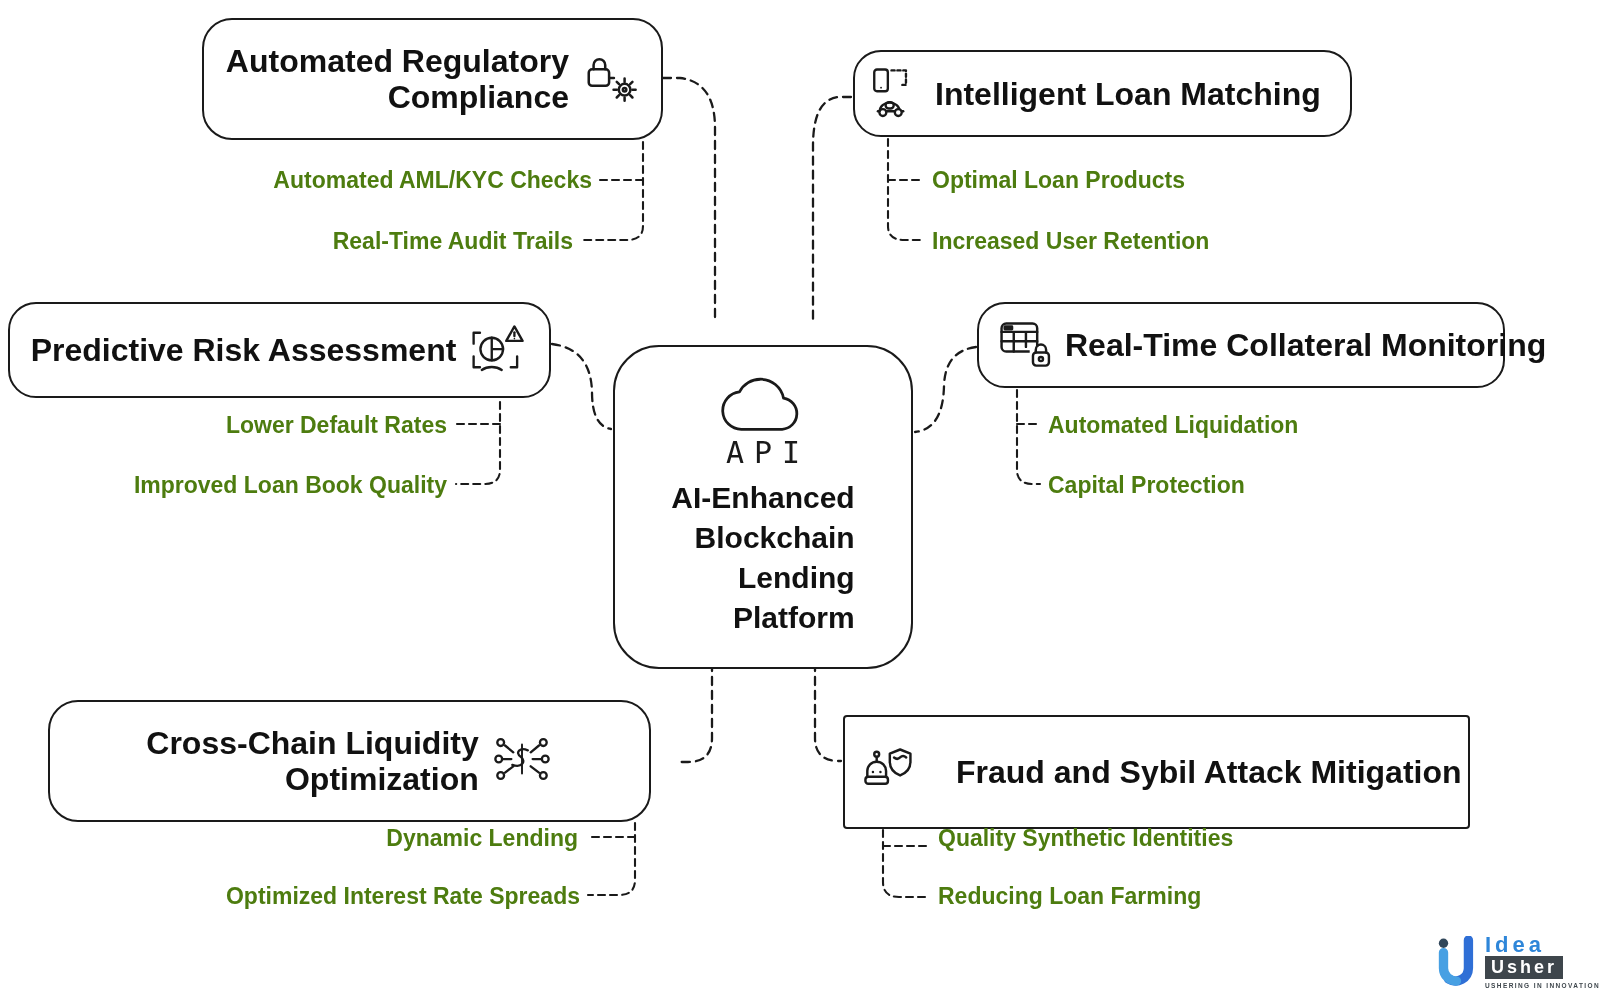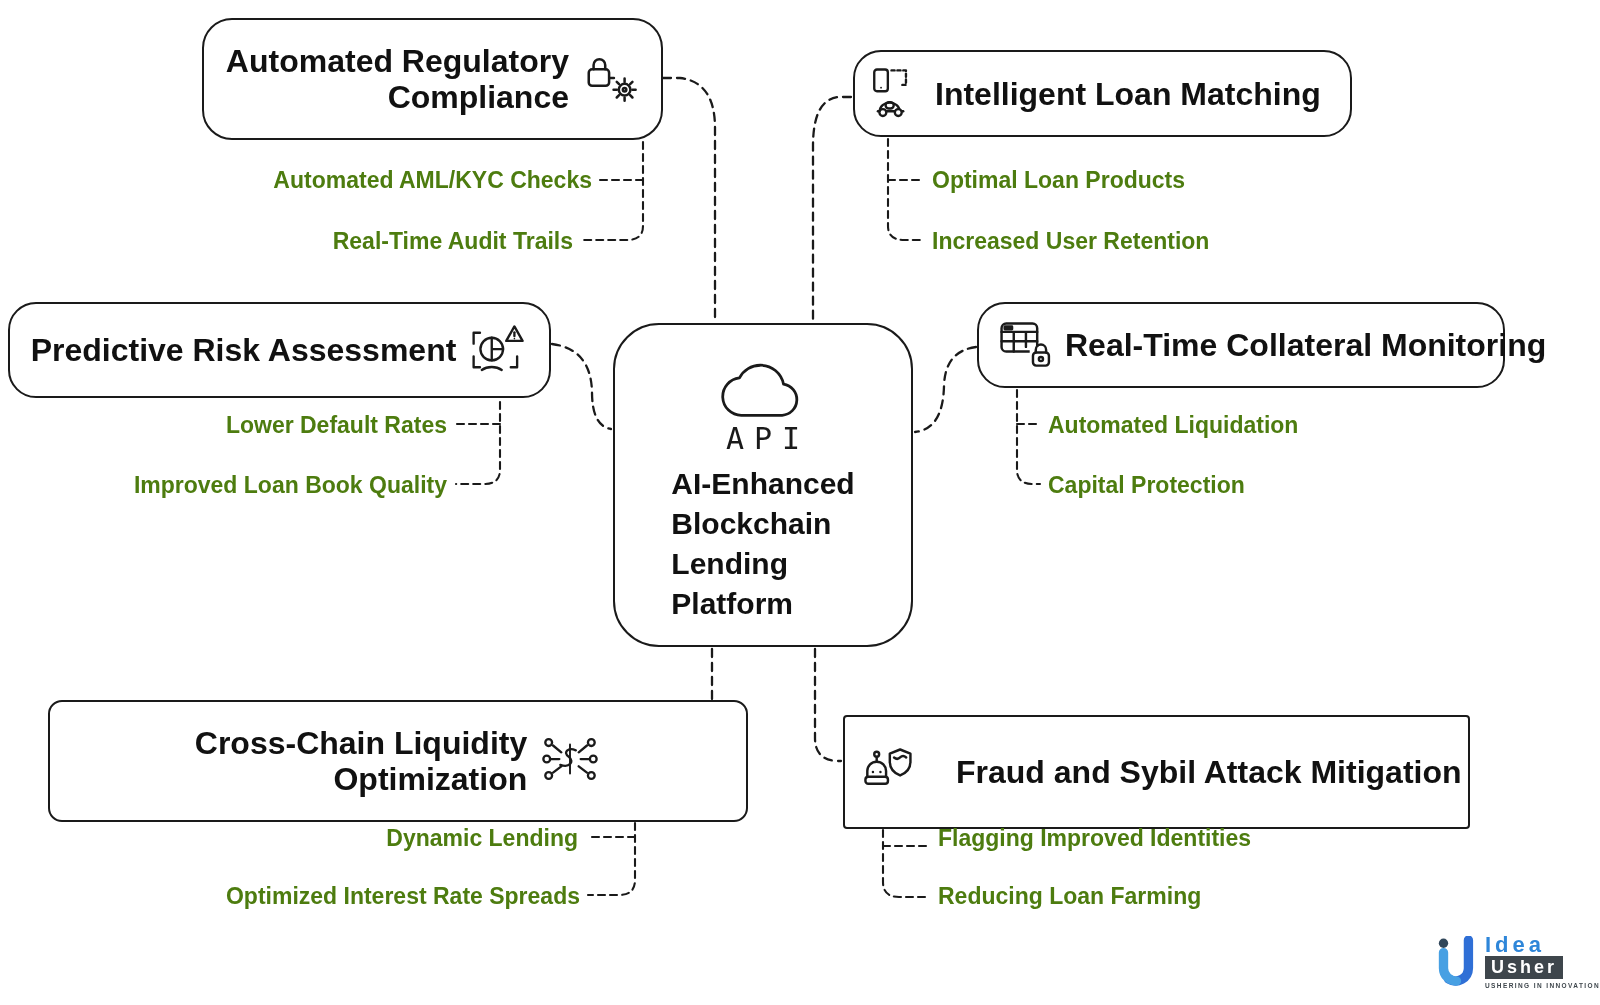--- a/index.html
+++ b/index.html
@@ -14,21 +14,21 @@
     border:2.5px solid #1a1a1a; display:flex; align-items:center;
   }
   .title { font-weight:bold; font-size:32px; line-height:36px; color:#111; white-space:nowrap; }
   .title .ln { display:block; }
   .sub {
     position:absolute; font-weight:bold; font-size:23px; line-height:30px;
     color:#4d7c0f; white-space:nowrap;
   }
   .icon { flex:0 0 auto; }
   
-  #center-box { flex-direction:column; justify-content:flex-start; padding-top:28px; text-align:left; }
+  #center-box { flex-direction:column; justify-content:flex-start; padding-top:20px; text-align:right;margin-top:22px; }
   .api-label {
     font-family:"DejaVu Sans Mono", monospace; font-size:30px; letter-spacing:10px;
     padding-left:10px; color:#1a1a1a; margin:2px 0 8px 0; font-weight:normal;
   }
   .center-title { font-weight:bold; font-size:30px; line-height:40px; }
   .center-title .ln { display:block; }
   
   #logo { position:absolute; left:1434px; top:936px; display:flex; align-items:flex-start; }
   .logo-text { margin-left:5px; display:flex; flex-direction:column; align-items:flex-start; }
   .logo-idea { color:#2e86d9; font-weight:bold; font-size:22px; line-height:18px; letter-spacing:4px; }
@@ -123,21 +123,21 @@
         <path d="M43.5 40 v-3 a5.5 5.5 0 0 1 11 0 v3"></path>
         <rect x="40.5" y="40" width="17" height="14" rx="3.5"></rect>
         <circle cx="49" cy="47" r="2.2"></circle>
       </svg>
     </span>
     <div class="title" style="margin-left:10px;">
       <span class="ln">Real-Time Collateral Monitoring</span>
     </div>
   </div>
 
-  <div class="box" style="left:48px;top:700px;width:700px;height:122px;border-radius:14px;justify-content:center;">
+  <div class="box" style="left:48px;top:700px;width:603px;height:122px;border-radius:30px;justify-content:center;">
     <div class="title" style="text-align:right;">
       <span class="ln">Cross-Chain Liquidity</span>
       <span class="ln">Optimization</span>
     </div>
     <span class="icon" style="margin-left:12px;">
       <svg width="62" height="62" viewBox="0 0 64 64" fill="none" stroke="#1a1a1a" stroke-width="2.4" stroke-linecap="round" stroke-linejoin="round">
         <path d="M38 21 c-8 -3.5 -13.5 2 -7.5 6.5 c6.5 5 1 12 -8.5 8.5"></path>
         <path d="M32 15 V45" stroke-width="2"></path>
         <circle cx="10" cy="13" r="3.5"></circle>
         <circle cx="8" cy="30" r="3.5"></circle>
@@ -186,21 +186,21 @@
   <span class="sub" style="right:1008px;top:165px;">Automated AML/KYC Checks</span>
   <span class="sub" style="right:1027px;top:226px;">Real-Time Audit Trails</span>
   <span class="sub" style="left:932px;top:165px;">Optimal Loan Products</span>
   <span class="sub" style="left:932px;top:226px;">Increased User Retention</span>
   <span class="sub" style="right:1153px;top:470px;">Improved Loan Book Quality</span>
   <span class="sub" style="right:1153px;top:410px;">Lower Default Rates</span>
   <span class="sub" style="left:1048px;top:410px;">Automated Liquidation</span>
   <span class="sub" style="left:1048px;top:470px;">Capital Protection</span>
   <span class="sub" style="right:1022px;top:823px;">Dynamic Lending</span>
   <span class="sub" style="right:1020px;top:881px;">Optimized Interest Rate Spreads</span>
-  <span class="sub" style="left:938px;top:823px;">Flagging Improved Identities</span>
+  <span class="sub" style="left:938px;top:823px;">Quality Synthetic Identities</span>
   <span class="sub" style="left:938px;top:881px;">Reducing Loan Farming</span>
 
   <div id="logo">
     <span>
       <svg width="46" height="54" viewBox="0 0 44 52" fill="none">
         <circle cx="9" cy="7" r="4.5" fill="#31475a"></circle>
         <path d="M33 4 V31 A12.5 12.5 0 0 1 14 41.5" stroke="#2f6fd6" stroke-width="9" stroke-linecap="round"></path>
         <path d="M9 16 V31 A12.5 12.5 0 0 0 21.5 43.4" stroke="#47a0e3" stroke-width="9" stroke-linecap="round"></path>
       </svg>
     </span>

